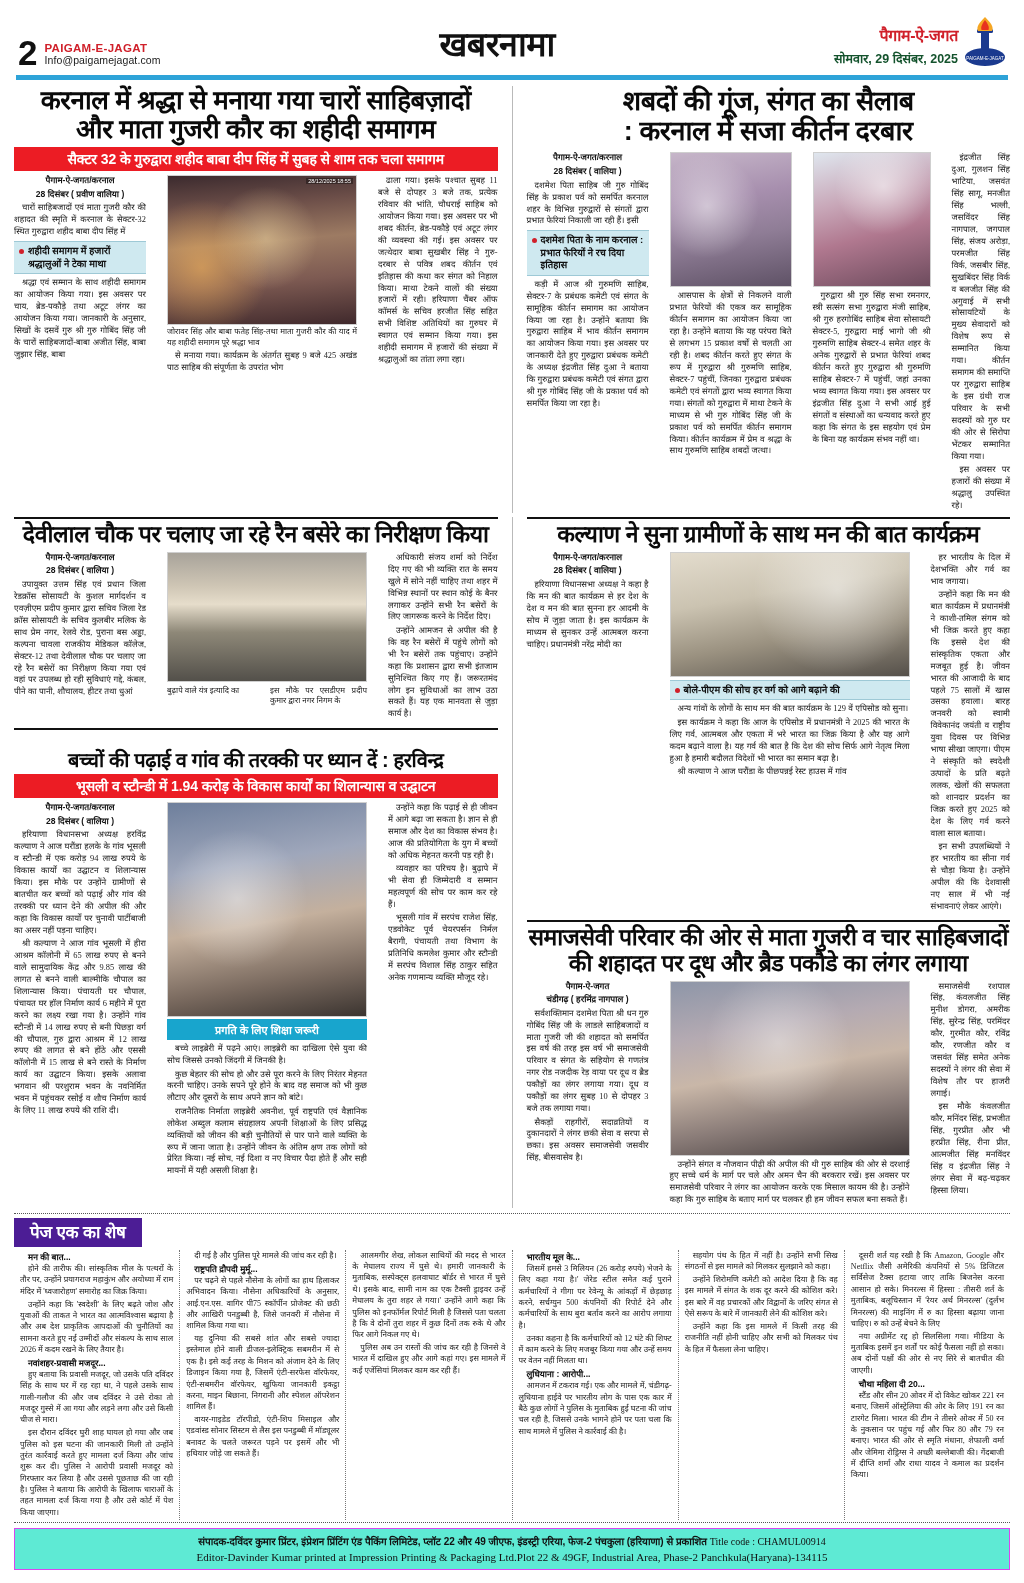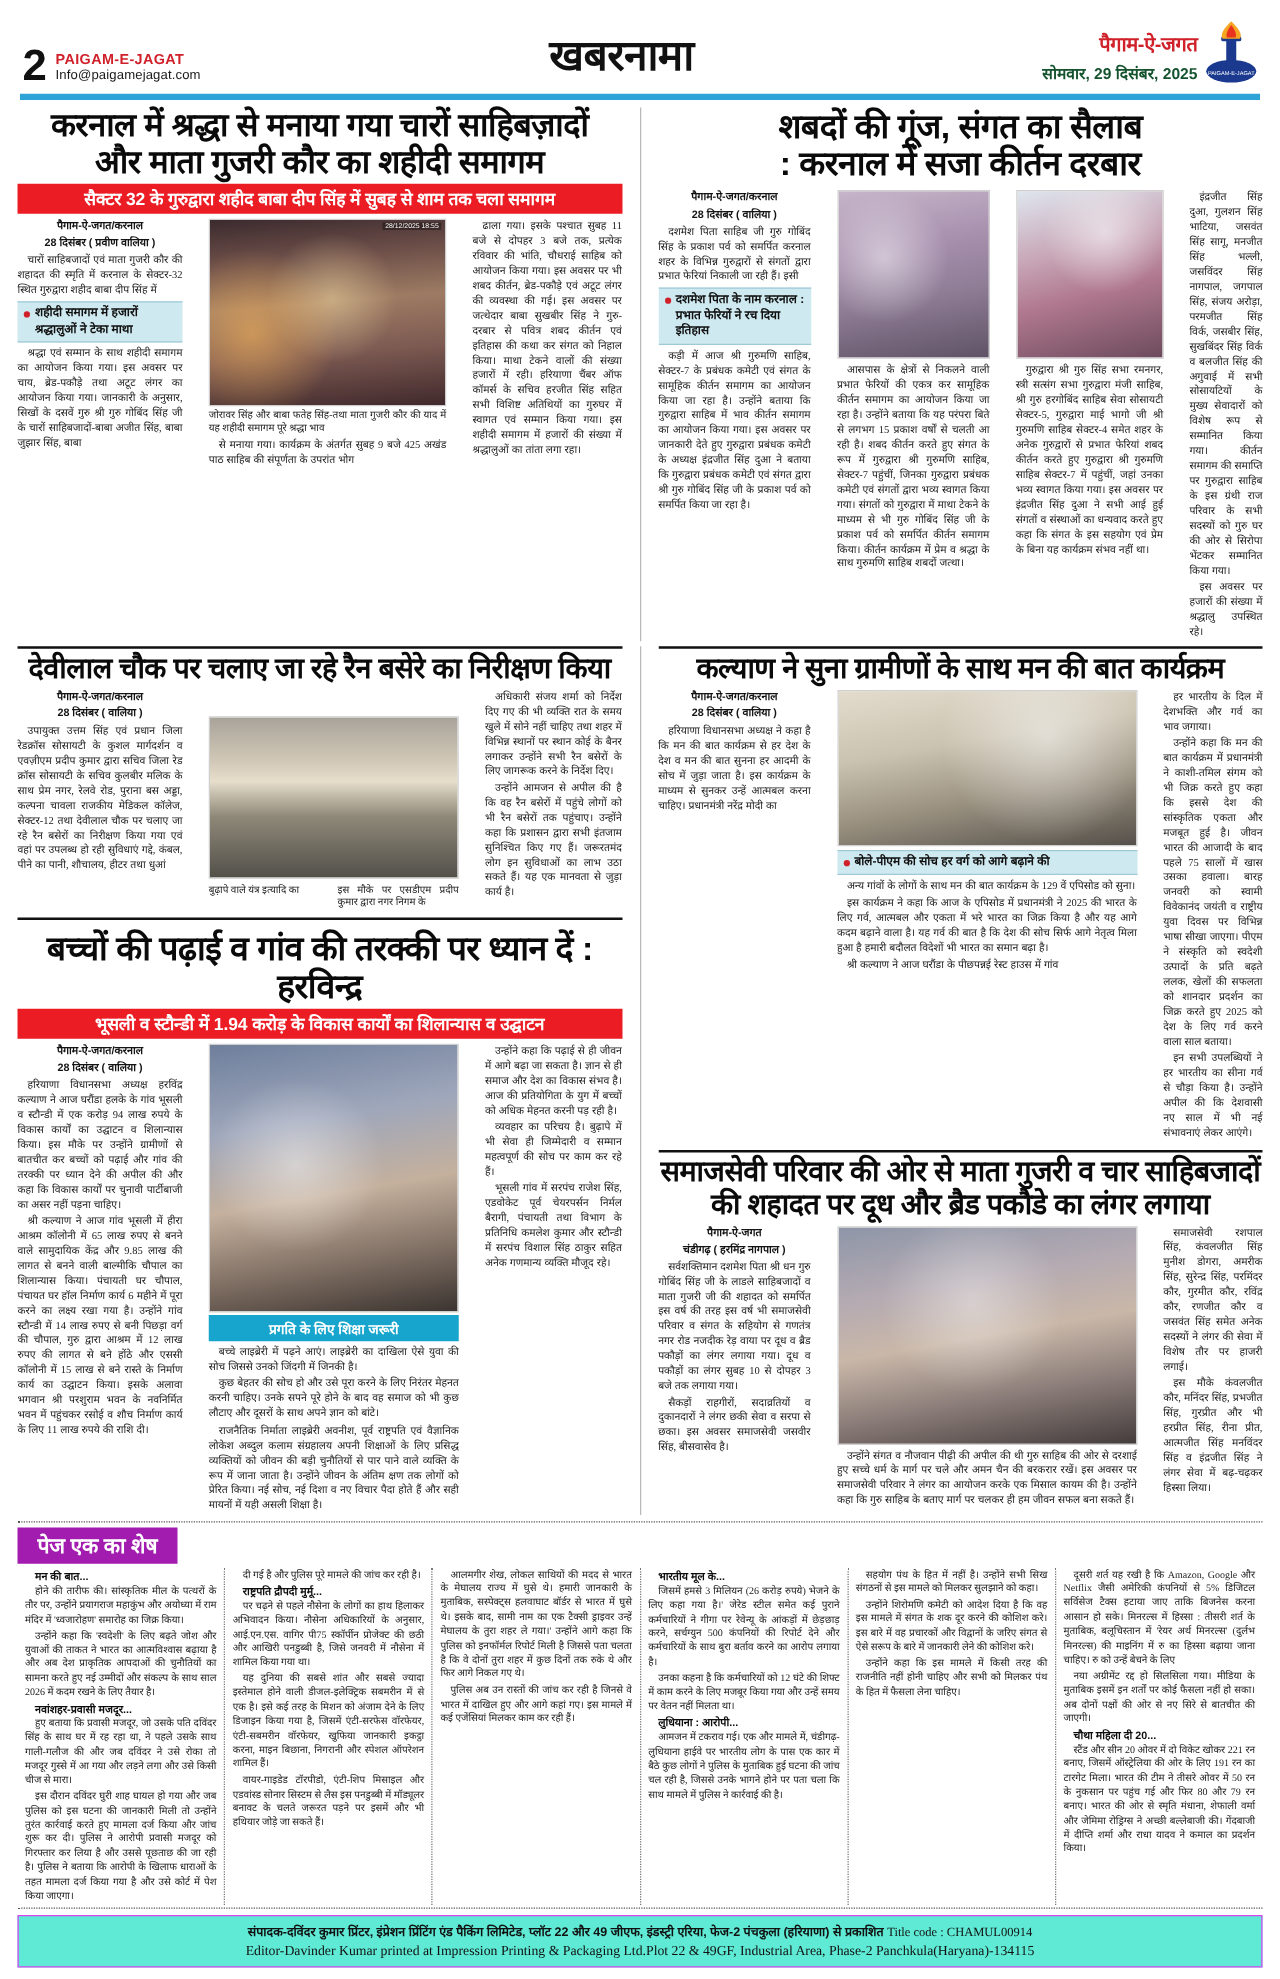--- a/index.html
+++ b/index.html
@@ -221,21 +221,21 @@
   
   .bottom-wrap {
     border-top: 1px dotted #555;
     border-bottom: 1px dotted #555;
     padding: 4px 0 2px 0;
     margin-top: 5px;
     position: relative;
   }
   .shesh-badge {
     display: inline-block;
-    background: #a21caf;
+    background: #4c1d95;
     color: #fff;
     font-family: "Liberation Sans", sans-serif;
     font-weight: 700;
     font-size: 17px;
     padding: 2px 16px 4px 16px;
     letter-spacing: -0.2px;
   }
   .bottom-cols { display: flex; gap: 0; margin-top: 3px; }
   .bcol {
     flex: 1;
@@ -408,38 +408,38 @@
       <div>
         <div class="hl-big" style="font-size:23px;border-top:2px solid #111;padding-top:3px;">देवीलाल चौक पर चलाए जा रहे रैन बसेरे का निरीक्षण किया</div>
         <div class="cols" style="margin-top:4px;">
           <div class="col" style="width:132px;flex:none;">
             <div class="byline">पैगाम-ऐ-जगत/करनाल</div>
             <div class="byline">28 दिसंबर ( वालिया )</div>
             <div class="body-txt">
                 <p>उपायुक्त उत्तम सिंह एवं प्रधान जिला रेडक्रॉस सोसायटी के कुशल मार्गदर्शन व एवज़ीएम प्रदीप कुमार द्वारा सचिव जिला रेड क्रॉस सोसायटी के सचिव कुलबीर मलिक के साथ प्रेम नगर, रेलवे रोड, पुराना बस अड्डा, कल्पना चावला राजकीय मेडिकल कॉलेज, सेक्टर-12 तथा देवीलाल चौक पर चलाए जा रहे रैन बसेरों का निरीक्षण किया गया एवं वहां पर उपलब्ध हो रही सुविधाएं गद्दे, कंबल, पीने का पानी, शौचालय, हीटर तथा धुआं</p>
               </div>
           </div>
-          <div class="col" style="width:200px;flex:none;margin-top:21px;">
+          <div class="col" style="width:200px;flex:none;">
             <div class="photo ph-shelter" style="height:130px;"></div>
             <div style="display:flex;gap:6px;margin-top:2px;">
               <div class="cap" style="flex:1;">बुढ़ापे वाले यंत्र इत्यादि का</div>
               <div class="cap" style="flex:1;">इस मौके पर एसडीएम प्रदीप कुमार द्वारा नगर निगम के</div>
             </div>
           </div>
           <div class="col">
             <div class="body-txt">
               <p>अधिकारी संजय शर्मा को निर्देश दिए गए की भी व्यक्ति रात के समय खुले में सोने नहीं चाहिए तथा शहर में विभिन्न स्थानों पर स्थान कोई के बैनर लगाकर उन्होंने सभी रैन बसेरों के लिए जागरूक करने के निर्देश दिए।</p>
               <p>उन्होंने आमजन से अपील की है कि वह रैन बसेरों में पहुंचे लोगों को भी रैन बसेरों तक पहुंचाए। उन्होंने कहा कि प्रशासन द्वारा सभी इंतजाम सुनिश्चित किए गए हैं। जरूरतमंद लोग इन सुविधाओं का लाभ उठा सकते हैं। यह एक मानवता से जुड़ा कार्य है।</p>
             </div>
           </div>
         </div>
       </div>
 
       <div style="margin-top:6px;">
-        <div class="hl-big" style="font-size:27px;border-top:2px solid #111;padding-top:8px;">बच्चों की पढ़ाई व गांव की तरक्की पर ध्यान दें : हरविन्द्र</div>
+        <div class="hl-big" style="font-size:20px;border-top:2px solid #111;padding-top:19px;">बच्चों की पढ़ाई व गांव की तरक्की पर ध्यान दें : हरविन्द्र</div>
         <div class="kicker" style="margin-top:3px;">भूसली व स्टौन्डी में 1.94 करोड़ के विकास कार्यों का शिलान्यास व उद्घाटन</div>
 
         <div class="cols" style="margin-top:4px;">
           <div class="col" style="width:132px;flex:none;">
             <div class="byline">पैगाम-ऐ-जगत/करनाल</div>
             <div class="byline">28 दिसंबर ( वालिया )</div>
             <div class="body-txt">
               <p>हरियाणा विधानसभा अध्यक्ष हरविंद्र कल्याण ने आज घरौंडा हलके के गांव भूसली व स्टौन्डी में एक करोड़ 94 लाख रुपये के विकास कार्यों का उद्घाटन व शिलान्यास किया। इस मौके पर उन्होंने ग्रामीणों से बातचीत कर बच्चों को पढ़ाई और गांव की तरक्की पर ध्यान देने की अपील की और कहा कि विकास कार्यों पर चुनावी पार्टीबाजी का असर नहीं पड़ना चाहिए।</p>
               <p>श्री कल्याण ने आज गांव भूसली में हीरा आश्रम कॉलोनी में 65 लाख रुपए से बनने वाले सामुदायिक केंद्र और 9.85 लाख की लागत से बनने वाली बाल्मीकि चौपाल का शिलान्यास किया। पंचायती घर चौपाल, पंचायत घर हॉल निर्माण कार्य 6 महीने में पूरा करने का लक्ष्य रखा गया है। उन्होंने गांव स्टौन्डी में 14 लाख रुपए से बनी पिछड़ा वर्ग की चौपाल, गुरु द्वारा आश्रम में 12 लाख रुपए की लागत से बने होंठे और एससी कॉलोनी में 15 लाख से बने रास्ते के निर्माण कार्य का उद्घाटन किया। इसके अलावा भगवान श्री परशुराम भवन के नवनिर्मित भवन में पहुंचकर रसोई व शौच निर्माण कार्य के लिए 11 लाख रुपये की राशि दी।</p>
             </div>

